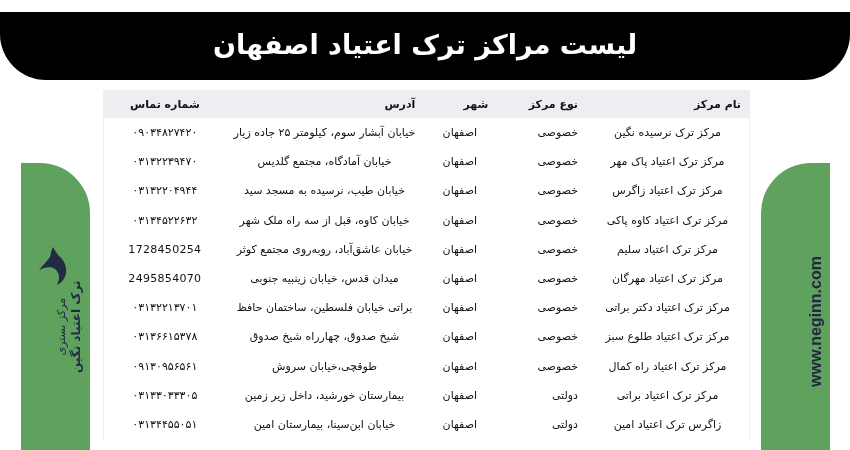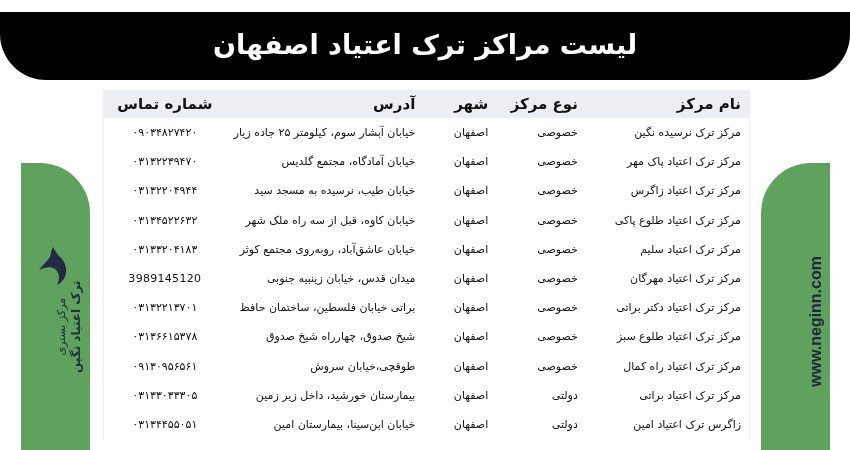--- a/index.html
+++ b/index.html
@@ -44,23 +44,23 @@
   }
   .table-wrap {
     position:absolute; left:103px; top:90px; width:645px; height:350px;
     border-left:1px solid #eceef1; border-right:1px solid #eceef1;
   }
   table {
     width:100%; border-collapse:collapse; direction:rtl;
     font-size:11px; color:#111111;
   }
   thead tr { background:#eceef2; height:28px; }
-  th { font-weight:bold; text-align:right; padding:0 8px; font-size:15px; }
+  th { font-weight:bold; text-align:right; padding:0 8px; font-size:11px; }
   tbody tr { height:29.2px; }
-  td { padding:0 8px; text-align:right; white-space:nowrap; }
+  td { padding:0 8px; text-align:center; white-space:nowrap; }
   th.c-type, td.c-type { text-align:right; }
   th.c-phone, td.c-phone { text-align:center; }
   td.c-phone { font-family:"DejaVu Sans", sans-serif; letter-spacing:0.3px;margin-top:20px; }
 </style>
 </head>
 <body>
 
 <div class="banner">
   <div class="banner-title">لیست مراکز ترک اعتیاد اصفهان</div>
 </div>
@@ -110,39 +110,39 @@
           <td class="c-phone">۰۳۱۳۲۲۳۹۴۷۰</td>
         </tr>
         <tr>
           <td>مرکز ترک اعتیاد زاگرس</td>
           <td class="c-type">خصوصی</td>
           <td>اصفهان</td>
           <td>خیابان طیب، نرسیده به مسجد سید</td>
           <td class="c-phone">۰۳۱۳۲۲۰۴۹۴۴</td>
         </tr>
         <tr>
-          <td>مرکز ترک اعتیاد طلوع پاکی</td>
+          <td>مرکز ترک اعتیاد کاوه پاکی</td>
           <td class="c-type">خصوصی</td>
           <td>اصفهان</td>
           <td>خیابان کاوه، قبل از سه راه ملک شهر</td>
           <td class="c-phone">۰۳۱۳۴۵۲۲۶۳۲</td>
         </tr>
         <tr>
           <td>مرکز ترک اعتیاد سلیم</td>
           <td class="c-type">خصوصی</td>
           <td>اصفهان</td>
           <td>خیابان عاشق‌آباد، روبه‌روی مجتمع کوثر</td>
-          <td class="c-phone">۰۳۱۳۳۲۰۴۱۸۳</td>
+          <td class="c-phone">1728450254</td>
         </tr>
         <tr>
           <td>مرکز ترک اعتیاد مهرگان</td>
           <td class="c-type">خصوصی</td>
           <td>اصفهان</td>
           <td>میدان قدس، خیابان زینبیه جنوبی</td>
-          <td class="c-phone">3989145120</td>
+          <td class="c-phone">2495854070</td>
         </tr>
         <tr>
           <td>مرکز ترک اعتیاد دکتر براتی</td>
           <td class="c-type">خصوصی</td>
           <td>اصفهان</td>
           <td>براتی خیابان فلسطین، ساختمان حافظ</td>
           <td class="c-phone">۰۳۱۳۲۲۱۳۷۰۱</td>
         </tr>
         <tr>
           <td>مرکز ترک اعتیاد طلوع سبز</td>

